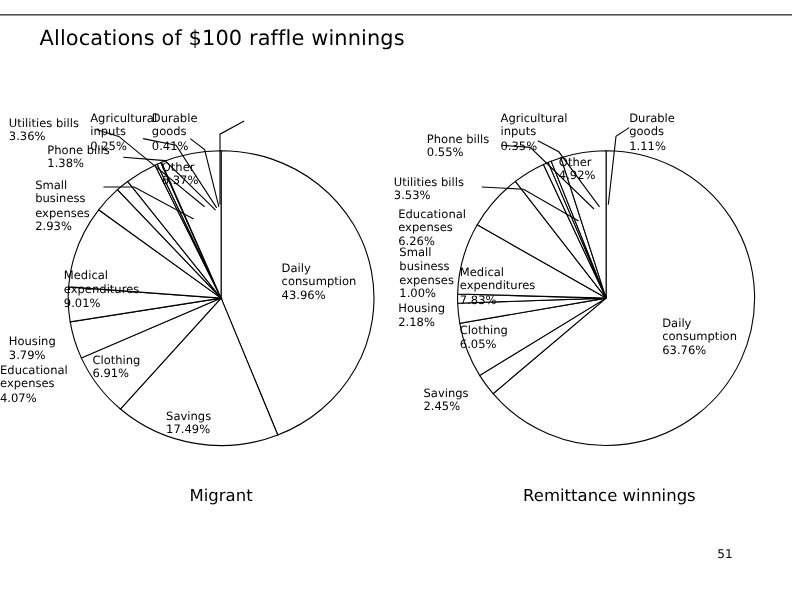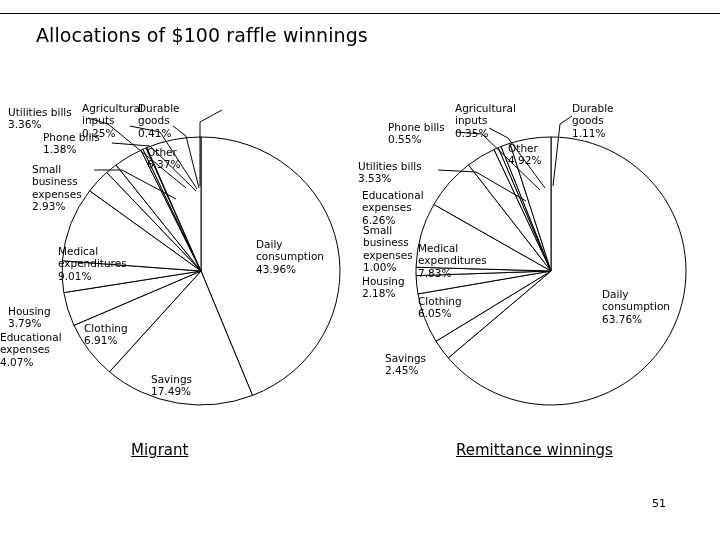--- a/index.html
+++ b/index.html
@@ -69,21 +69,21 @@
     position: absolute;
     font-size: 10.5px;
     line-height: 12.4px;
     text-align: left;
     color: #000;
     white-space: nowrap;
   }
   .caption {
     position: absolute;
     font-size: 15px;
-    text-decoration: underline;
+    text-align: center;
     color: #000;
     white-space: nowrap;
   }
   .page-number {
     position: absolute;
     right: 54px;
     bottom: 30px;
     font-size: 11px;
     color: #000;
   }

